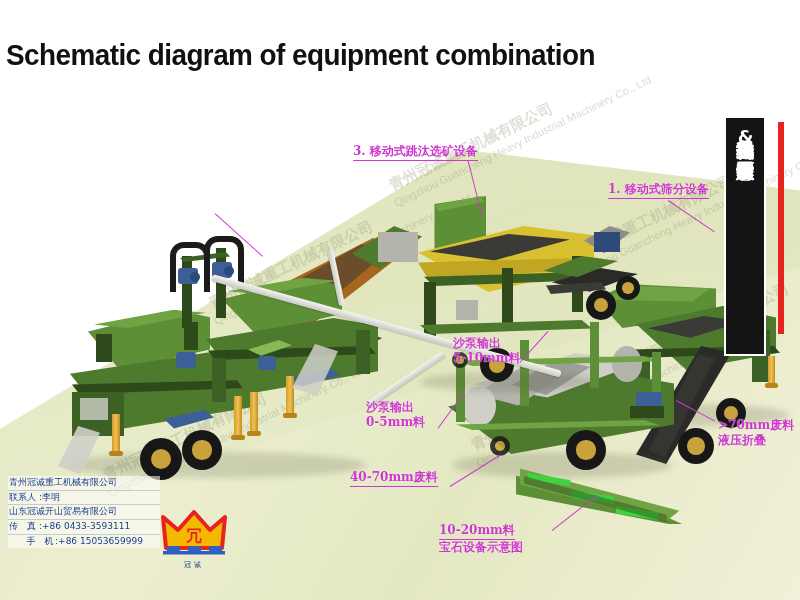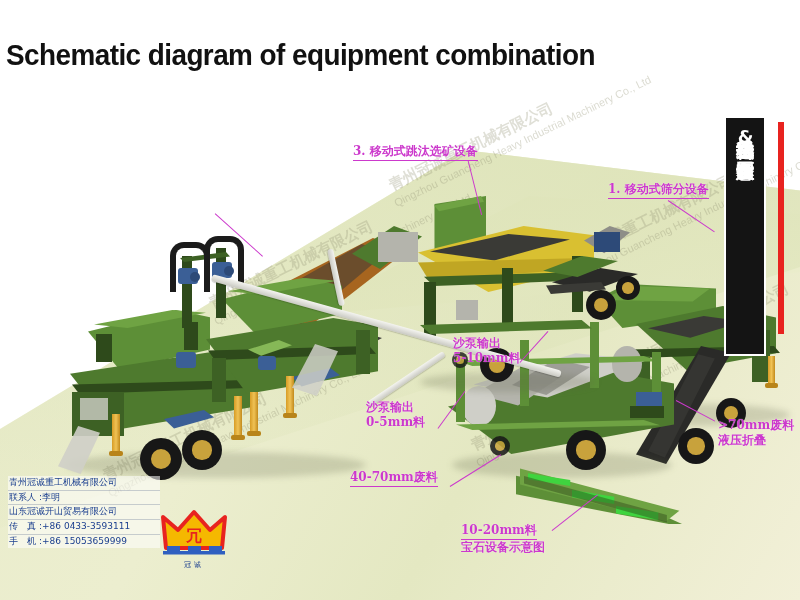--- a/index.html
+++ b/index.html
@@ -81,21 +81,21 @@
   .leader{position:absolute;background:#cc39cc;height:1.2px;transform-origin:left center;}
 
   
   .contact{
     position:absolute;left:8px;top:476px;width:152px;
     background:rgba(255,255,255,.55);
     font-family:"DejaVu Sans","Liberation Sans",sans-serif;
     font-size:9px;color:#1b3f8f;line-height:1.52;
   }
   .contact .row{white-space:nowrap;border-bottom:1px solid rgba(140,150,170,.45);padding:0 1px;}
-  .contact .row:last-child{border-bottom:none;}
+  .contact .row:last-child{border-bottom:none;text-align:center;}
   .contact .k{display:inline-block;min-width:30px;}
 
   
   .logo{position:absolute;left:160px;top:508px;width:68px;height:62px;}
   .logo .crowntxt{
     position:absolute;left:0;bottom:0;width:68px;text-align:center;
     font-size:7px;color:#1b3f8f;letter-spacing:3px;
     font-family:"DejaVu Sans",sans-serif;
   }
 
@@ -327,21 +327,21 @@
 
   <div class="callout" style="left:350px;top:470px;">
     <span class="ul">40-70mm废料</span>
   </div>
 
   <div class="callout" style="left:718px;top:418px;">
     <span>&gt;70mm废料</span>
     <span class="l2">液压折叠</span>
   </div>
 
-  <div class="callout" style="left:461px;top:523px;">
+  <div class="callout" style="left:439px;top:523px;">
     <span class="ul">10-20mm料</span>
     <span class="l2">宝石设备示意图</span>
   </div>
 
   <div class="vbar-red"></div>
   <div class="vbanner">
     <div class="vtext">移动组合式选金&amp;宝石设备示意图</div>
   </div>
 
   <div class="contact">

